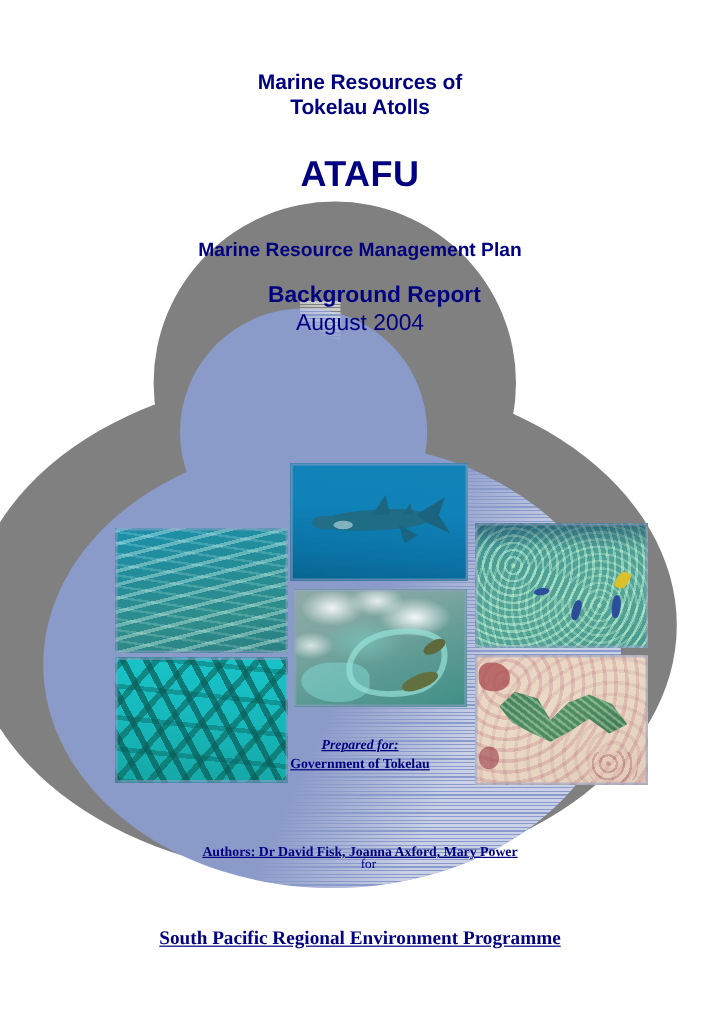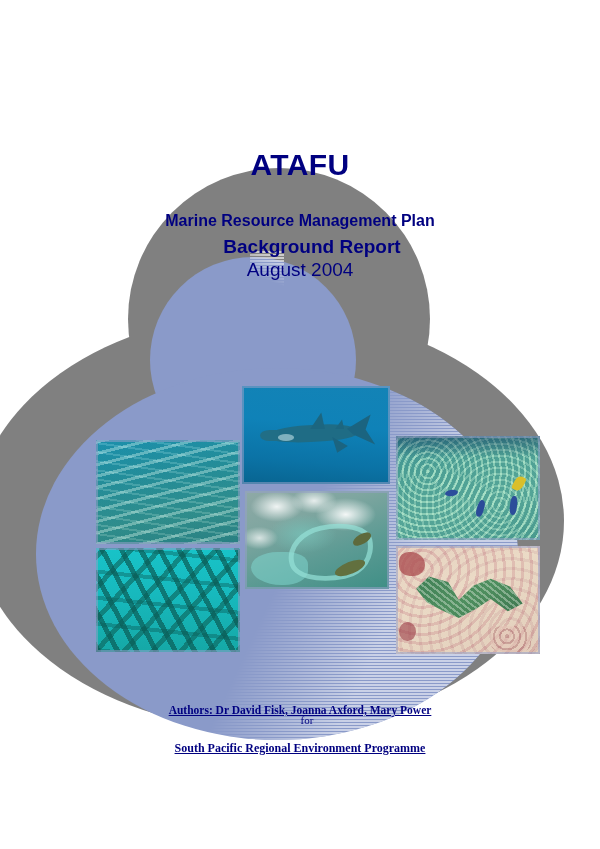--- a/index.html
+++ b/index.html
@@ -115,30 +115,29 @@
     line-height: 1.18;
     white-space: pre-line;
   }
   #title-main {
     top: 58px;
     font-size: 17.5px;
     font-weight: bold;
     letter-spacing: -0.1px;
   }
   #title-atoll {
-    top: 147px;
+    top: 128px;
     font-size: 30px;
     font-weight: bold;
     letter-spacing: 0.4px;
   }
   #title-plan {
     top: 200px;
     font-size: 16px;
     font-weight: bold;
-    margin-top: 12px;
   }
   #title-report {
     top: 236px;
     font-size: 19px;
     font-weight: bold;
     margin-left: 12px;
   }
   #title-date {
     top: 259px;
     font-size: 19px;
@@ -177,22 +176,22 @@
     margin-top: 20px;
   }
   #for-line {
     top: 713px;
     font-size: 11px;
     font-weight: normal;
     text-decoration: none;
     padding-left: 14px;
   }
   #agency-line {
-    top: 740px;
-    font-size: 12px;
+    top: 772px;
+    font-size: 16px;
     font-weight: bold;
     text-decoration: underline;
   }
 
   
   .photo {
     position: absolute;
     overflow: hidden;
     background: #1d6f86;
   }
@@ -450,29 +449,35 @@
     <div class="inner">
       <div class="clam-red-a"></div>
       <div class="clam-red-b"></div>
       <div class="clam-pink"></div>
       <div class="clam-mantle"></div>
     </div>
   </div>
 
   <div class="text-layer">
 
+    <div class="hdr" id="title-main">Marine Resources of
+Tokelau Atolls</div>
 
     <div class="hdr" id="title-atoll">ATAFU</div>
 
     <div class="hdr" id="title-plan">Marine Resource Management Plan</div>
 
     <div class="hdr" id="title-report">Background Report</div>
 
     <div class="hdr" id="title-date">August 2004</div>
 
+    <div class="serif-blk" id="prepared-for">
+      <span class="pf-label">Prepared for:</span>
+      <span class="pf-org">Government of Tokelau</span>
+    </div>
 
     <div class="serif-blk" id="authors-line">Authors: Dr David Fisk, Joanna Axford, Mary Power</div>
 
     <div class="serif-blk" id="for-line">for</div>
 
     <div class="serif-blk" id="agency-line">South Pacific Regional Environment Programme</div>
 
   </div>
 </div>
 

